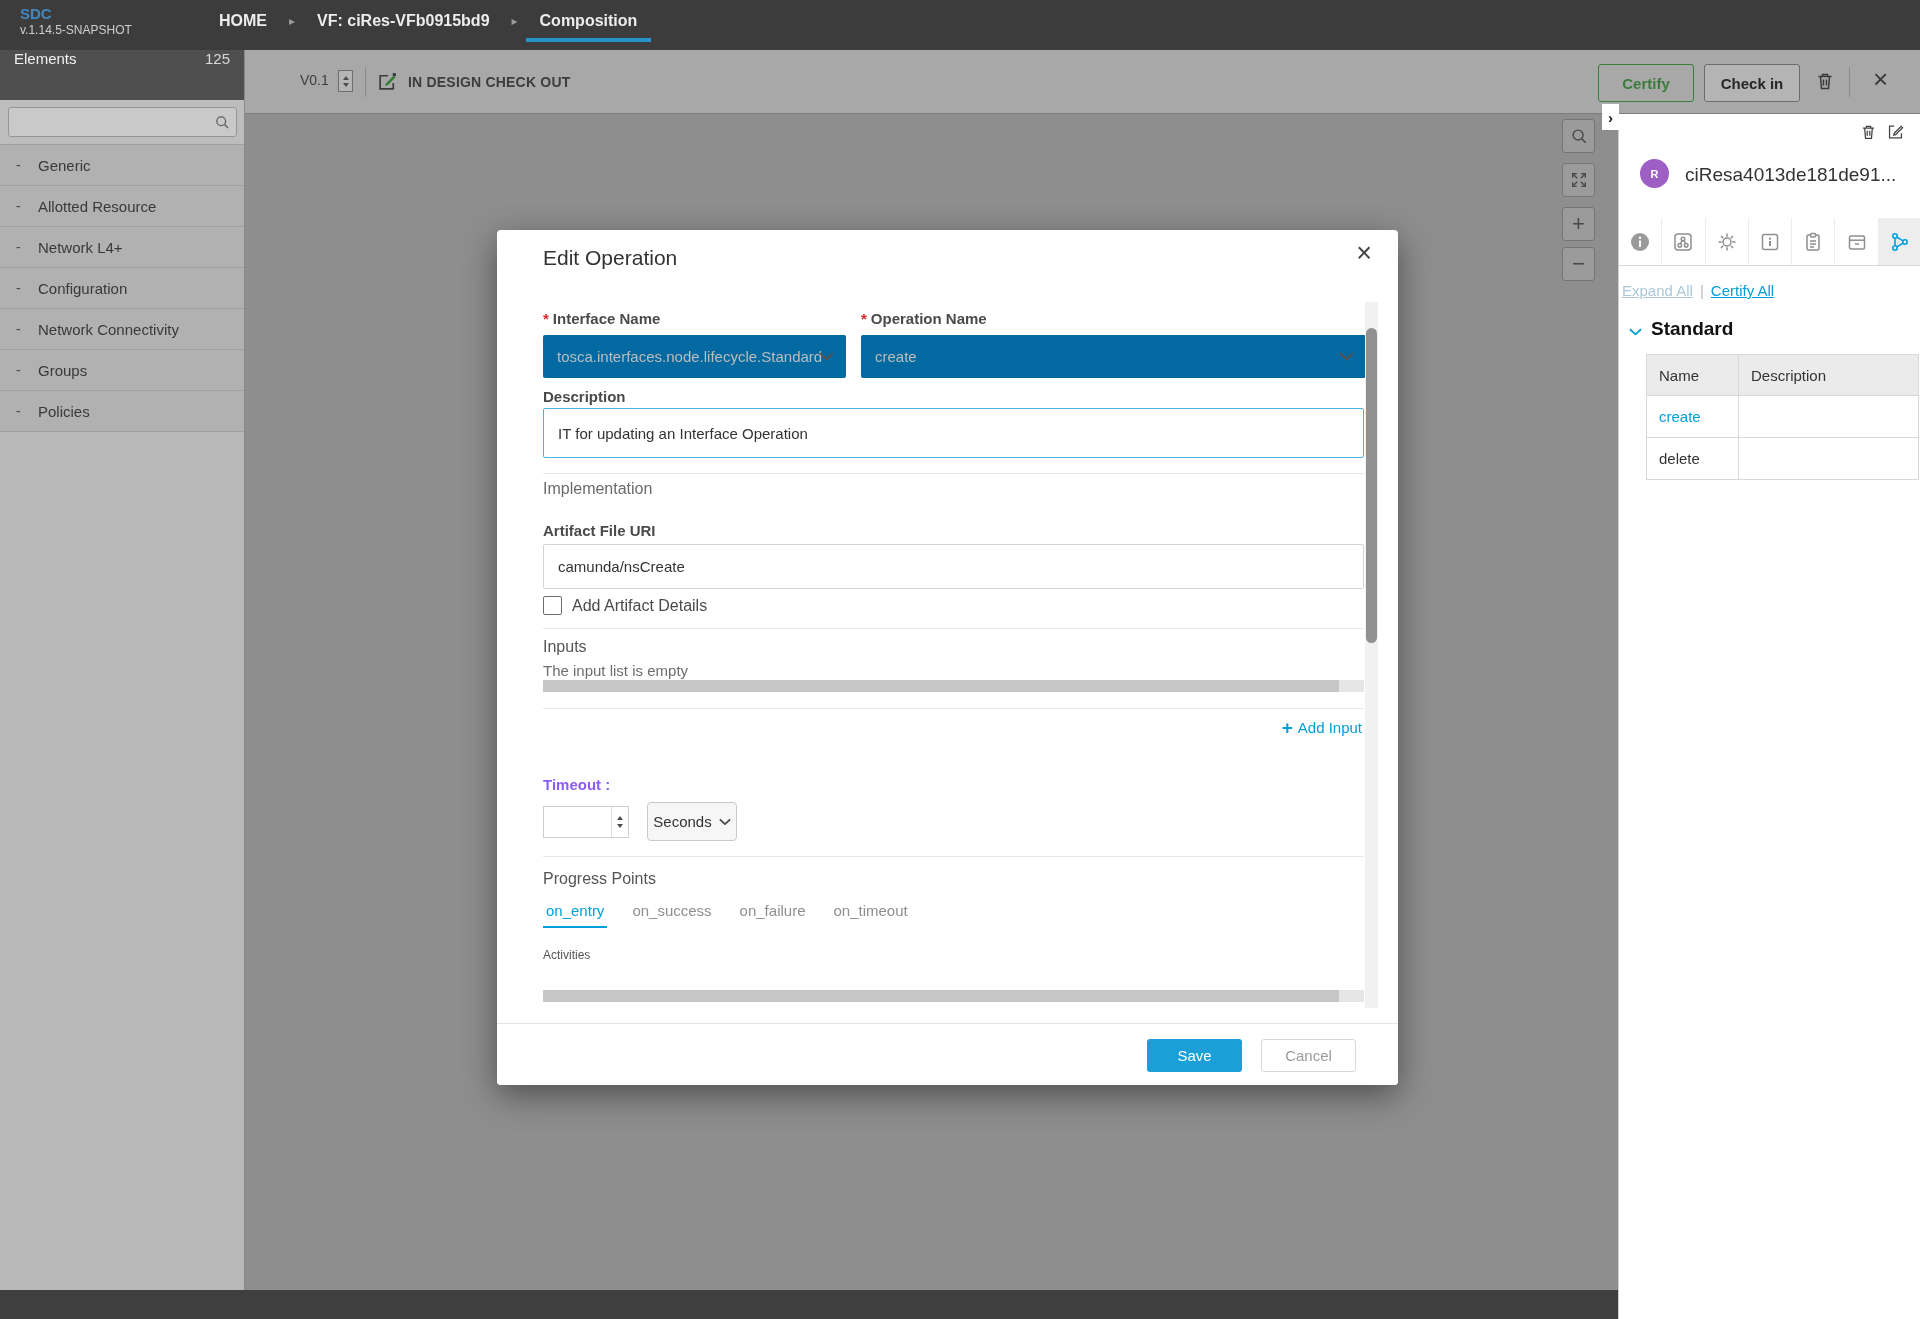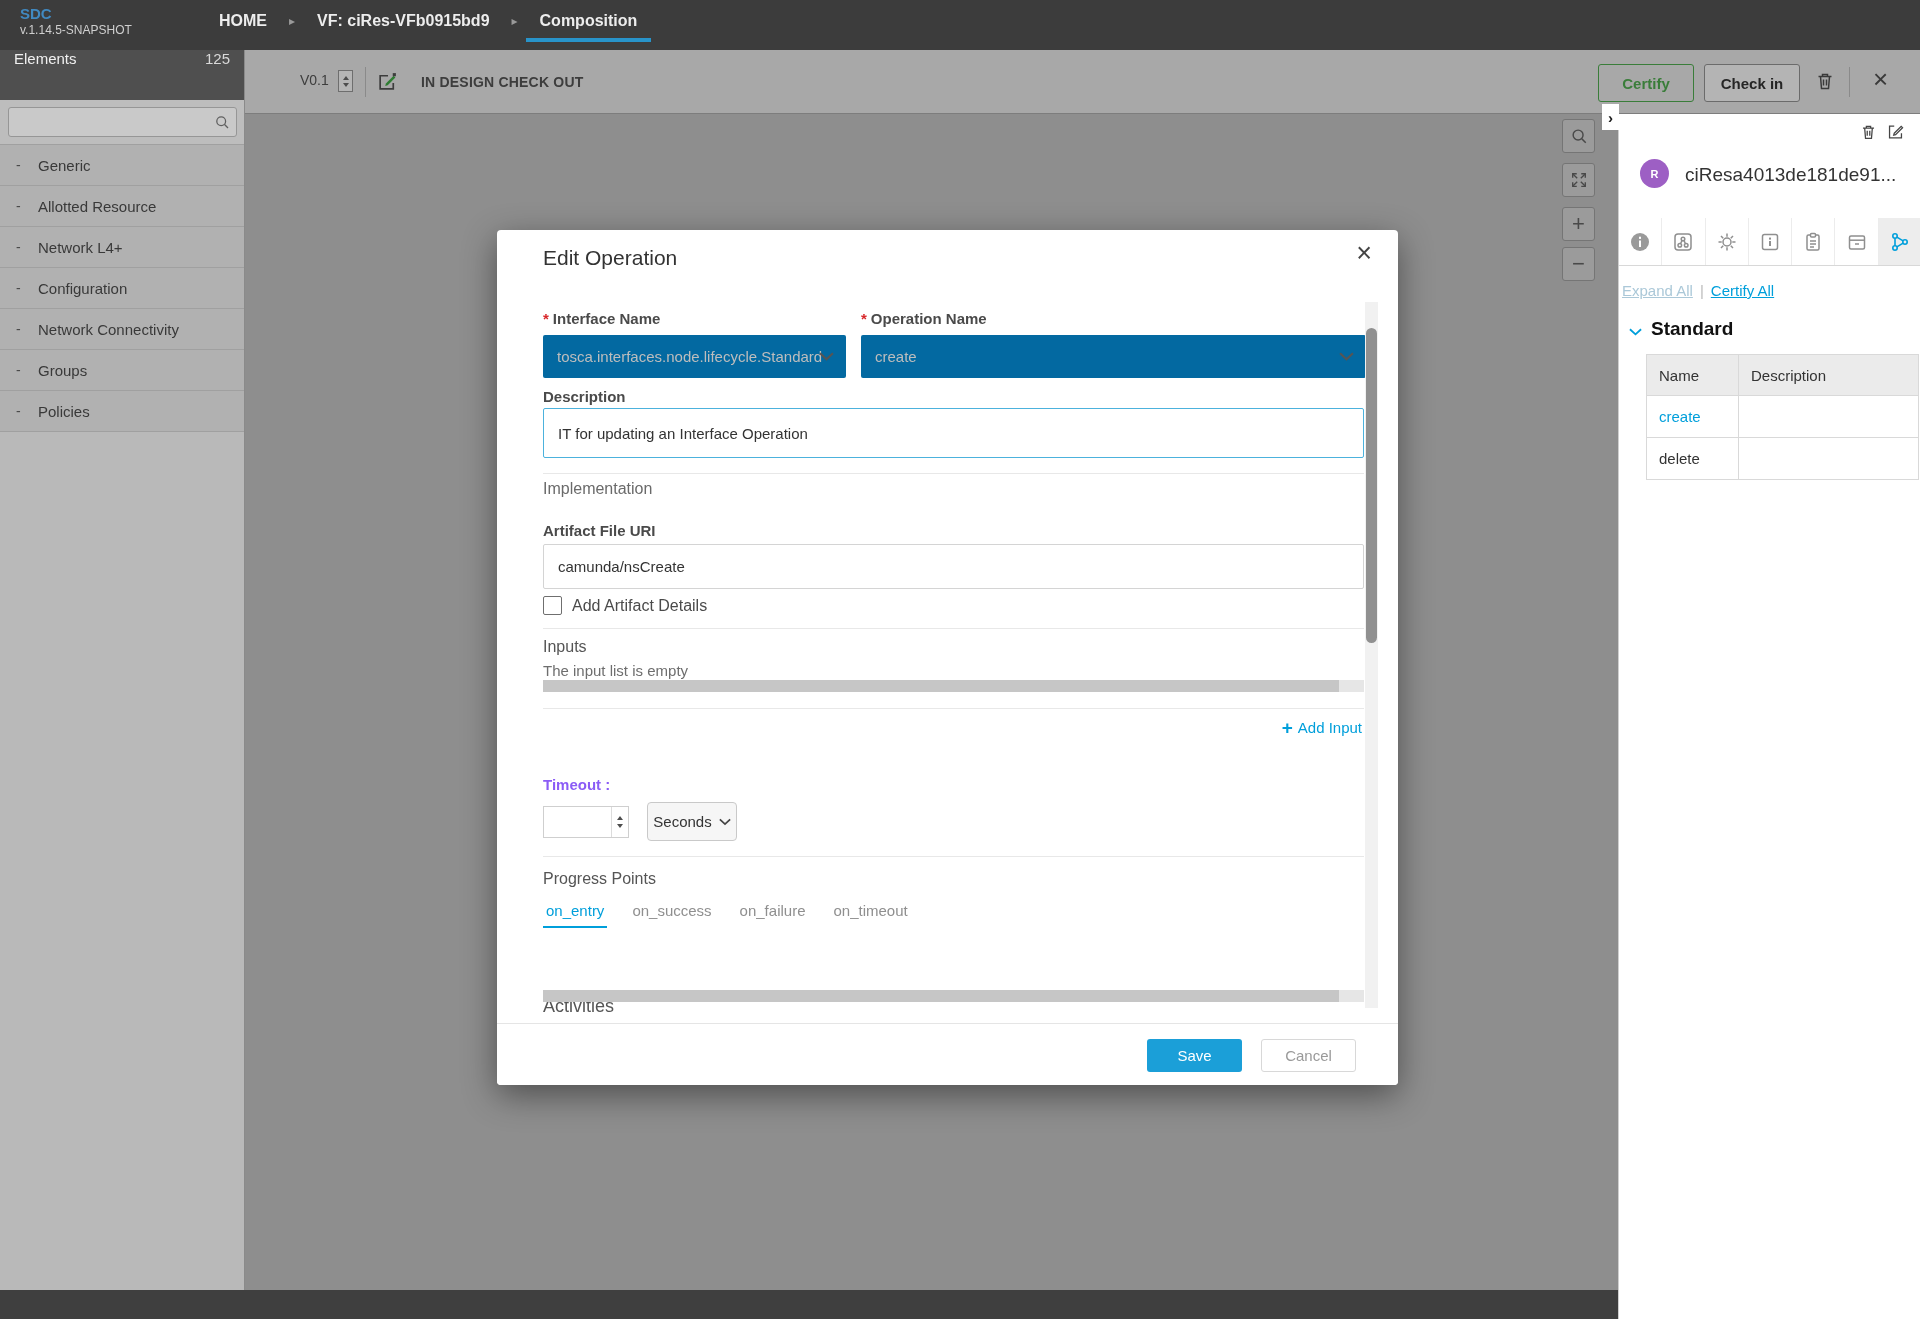--- a/index.html
+++ b/index.html
@@ -29,21 +29,21 @@
   .cat-dash{position:absolute;left:16px;color:#4a4a4a;font-size:14px;}
   .cat-label{margin-left:38px;font-size:15px;color:#393939;}
   
   .toolbar{position:absolute;left:245px;top:50px;width:1675px;height:64px;background:#a8a8a8;border-bottom:1px solid #7d7d7d;box-sizing:border-box;z-index:2;}
   .tb-version{position:absolute;left:55px;top:22px;font-size:14px;color:#3d3d3d;}
   .tb-spinner{position:absolute;left:93px;top:20px;width:13px;height:20px;border:1px solid #6e6e6e;background:#b5b5b5;display:flex;flex-direction:column;align-items:center;justify-content:center;gap:3px;}
   .tri-up{width:0;height:0;border-left:3px solid transparent;border-right:3px solid transparent;border-bottom:4px solid #4d4d4d;}
   .tri-down{width:0;height:0;border-left:3px solid transparent;border-right:3px solid transparent;border-top:4px solid #4d4d4d;}
   .tb-divider{position:absolute;top:17px;width:1px;height:30px;background:#8a8a8a;}
   .tb-checkout-icon{position:absolute;left:132px;top:21px;width:21px;height:21px;color:#3d3d3d;}
-  .tb-status{position:absolute;left:176px;top:24px;font-size:14px;font-weight:700;color:#3d3d3d;letter-spacing:.2px;}
+  .tb-status{position:absolute;left:163px;top:24px;font-size:14px;font-weight:700;color:#3d3d3d;letter-spacing:.2px;}
   .btn-certify{position:absolute;left:1353px;top:14px;width:94px;height:36px;border:1px solid #3a7d3a;border-radius:3px;color:#3a7d3a;font-size:15px;font-weight:600;display:flex;align-items:center;justify-content:center;background:transparent;}
   .btn-checkin{position:absolute;left:1459px;top:14px;width:94px;height:36px;border:1px solid #6b6b6b;border-radius:3px;color:#262626;font-size:15px;font-weight:600;display:flex;align-items:center;justify-content:center;background:#b4b4b4;}
   .tb-trash{position:absolute;left:1570px;top:21px;width:20px;height:22px;color:#3a3a3a;}
   .tb-close{position:absolute;left:1628px;top:16px;font-size:26px;color:#3a3a3a;line-height:1;}
   
   .canvas{position:absolute;left:245px;top:114px;width:1373px;height:1176px;background:#8e8e8e;}
   .zoombtn{position:absolute;left:1317px;width:31px;height:32px;background:#9b9b9b;border:1px solid #757575;border-radius:3px;color:#494949;display:flex;align-items:center;justify-content:center;}
   .zoombtn svg{width:18px;height:18px;}
   .zoombtn.zplus{font-size:22px;}
   .zoombtn.zminus{font-size:22px;}
@@ -104,21 +104,21 @@
   .add-plus{font-size:19px;font-weight:700;line-height:1;}
   .m-timeout-label{position:absolute;left:46px;top:546px;font-size:15px;font-weight:600;color:#8b5cf6;}
   .timeout-input{position:absolute;left:46px;top:576px;width:86px;height:32px;border:1px solid #cfcfcf;box-sizing:border-box;background:#fff;}
   .spin{position:absolute;right:0;top:0;width:16px;height:30px;border-left:1px solid #dcdcdc;display:flex;flex-direction:column;align-items:center;justify-content:center;gap:4px;}
   .seconds-btn{position:absolute;left:150px;top:572px;width:90px;height:39px;background:#f6f6f6;border:1px solid #c9c9c9;border-radius:4px;display:flex;align-items:center;justify-content:center;gap:7px;font-size:15px;color:#333;box-sizing:border-box;}
   .seconds-btn svg{width:12px;height:8px;color:#444;}
   .m-progress-label{position:absolute;left:46px;top:640px;font-size:16px;color:#555;}
   .ptabs{position:absolute;left:46px;top:672px;display:flex;gap:22px;font-size:15px;}
   .ptab{color:#8f8f8f;padding:0 3px 7px;}
   .ptab.active{color:#009fdb;border-bottom:2.5px solid #009fdb;text-align:center;}
-  .m-activities{position:absolute;left:46px;top:718px;font-size:18px;color:#555;margin-top:48px;}
+  .m-activities{position:absolute;left:46px;top:718px;font-size:12px;color:#555;}
   .vscroll{position:absolute;right:20px;top:72px;width:13px;height:706px;background:#f1f1f1;}
   .vthumb{width:11px;margin:26px auto 0;height:315px;background:#909090;border-radius:6px;}
   .m-footer{position:absolute;left:0;bottom:0;width:901px;height:62px;border-top:1px solid #e5e5e5;box-sizing:border-box;border-radius:0 0 4px 4px;background:#fff;}
   .btn-save{position:absolute;left:650px;top:15px;width:95px;height:33px;background:#1b9fd8;color:#fff;font-size:15px;border-radius:3px;display:flex;align-items:center;justify-content:center;}
   .btn-cancel{position:absolute;left:764px;top:15px;width:95px;height:33px;background:#fff;border:1px solid #d8d8d8;color:#9a9a9a;font-size:15px;border-radius:3px;display:flex;align-items:center;justify-content:center;box-sizing:border-box;}
 </style>
 </head>
 <body>
 
 <div class="app-header">

